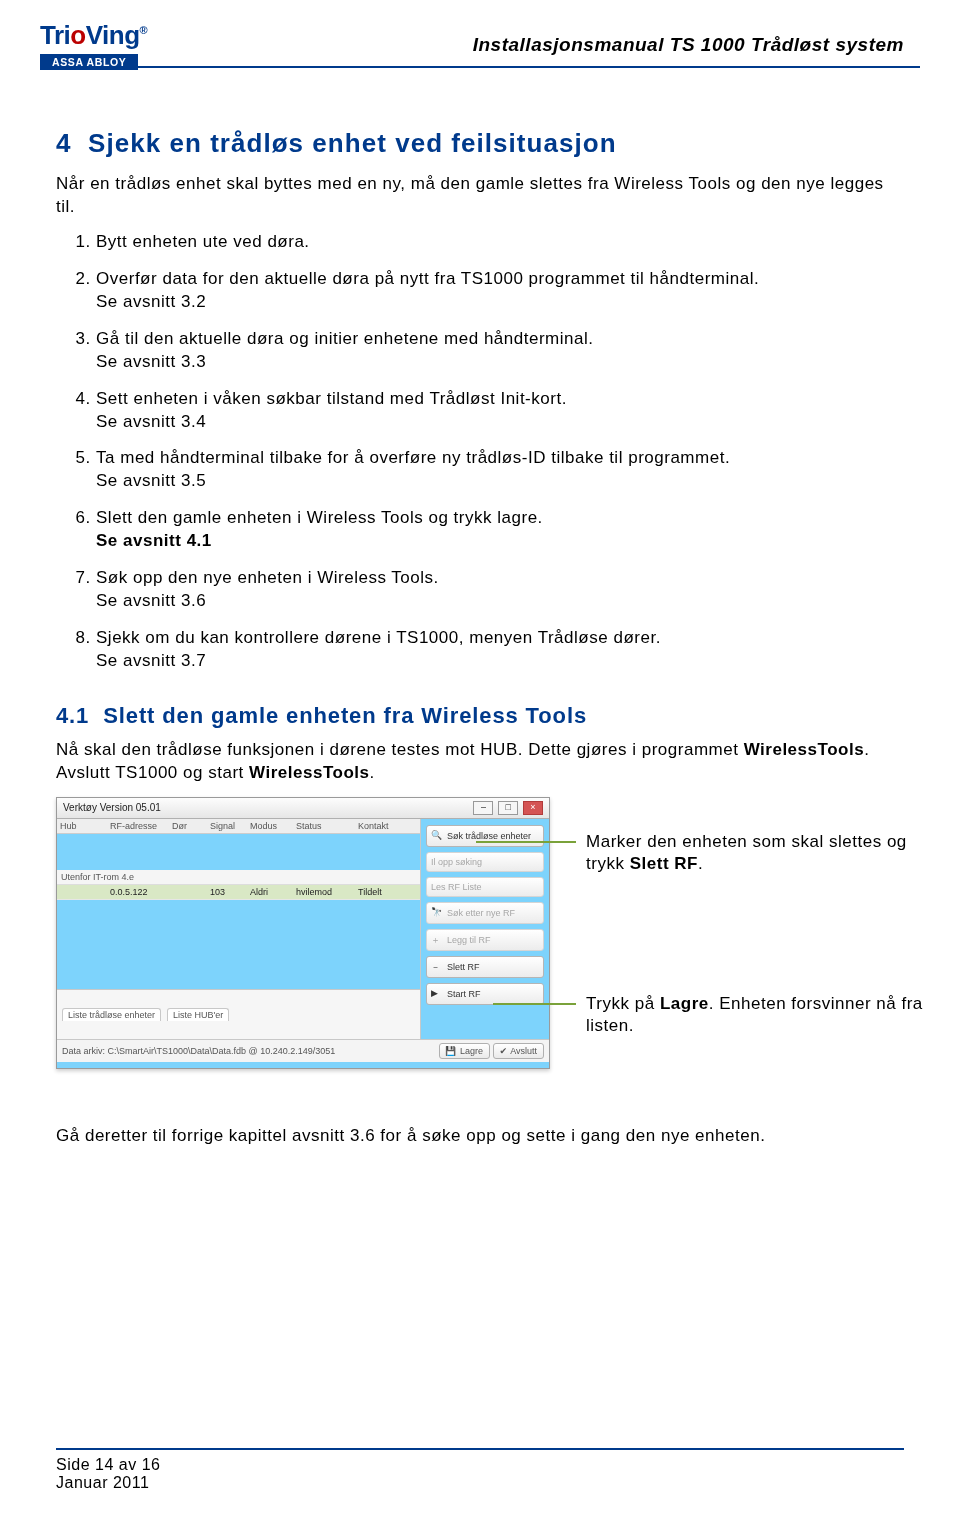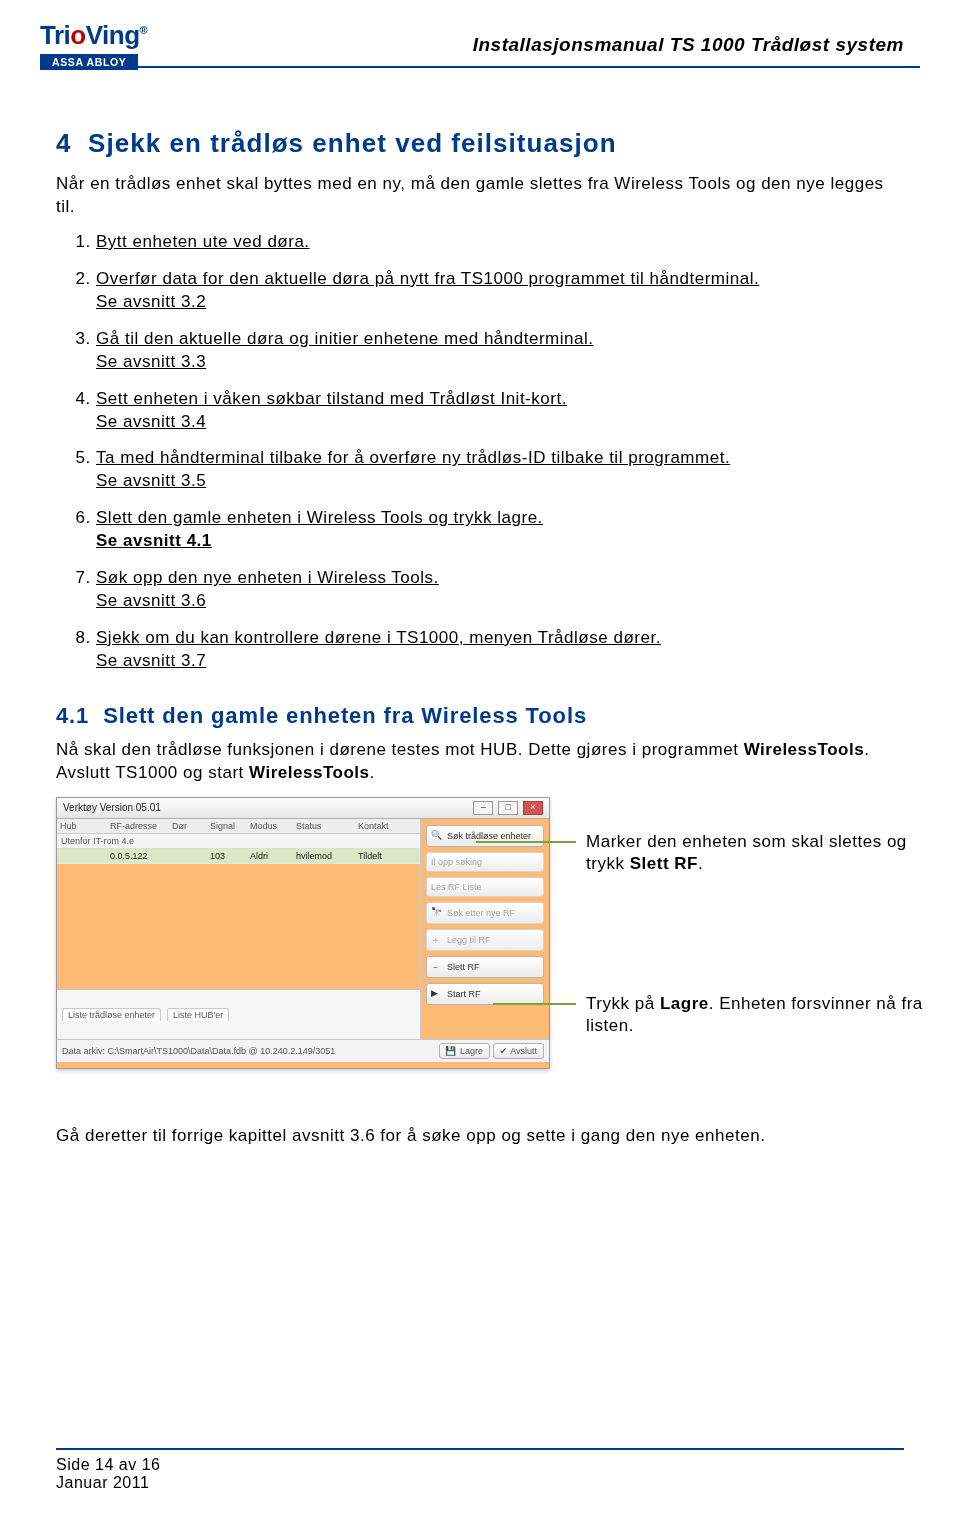--- a/index.html
+++ b/index.html
@@ -87,21 +87,20 @@
     color: #003a8c;
     font-size: 22px;
     font-weight: bold;
     margin: 30px 0 10px 0;
     letter-spacing: 0.04em;
   }
   p { margin: 0 0 12px 0; line-height: 1.35; }
   ol.steps {
     margin: 6px 0 0 0;
     padding-left: 40px;
-    text-decoration: underline;
   }
   ol.steps li {
     margin-bottom: 14px;
     line-height: 1.35;
   }
   ol.steps li .ref { display: block; }
   .bold { font-weight: bold; }
 
   
   .shot-wrap {
@@ -124,21 +123,21 @@
   .callout-1 .line { left: -110px; top: 10px; width: 100px; }
   .callout-2 .line { left: -93px; top: 10px; width: 83px; }
 
   
   .win {
     position: absolute;
     left: 0; top: 0;
     width: 492px;
     height: 270px;
     border: 1px solid #9a9a9a;
-    background: #fdba74;
+    background: #7dd3fc;
     font-size: 10px;
     color: #222;
     box-shadow: 0 2px 4px rgba(0,0,0,.2);
     font-family: "Segoe UI", Tahoma, sans-serif;
     letter-spacing: 0;
   }
   .win-titlebar {
     background: linear-gradient(#fdfdfd,#e6e6e6);
     border-bottom: 1px solid #b0b0b0;
     padding: 3px 6px;
@@ -167,20 +166,21 @@
     padding: 2px 3px;
     gap: 2px;
   }
   .tbl-head { background: #eee; color:#555; border-bottom:1px solid #ccc;}
   .tbl-caption {
     font-size: 9px;
     padding: 2px 4px;
     background: #f5f5f5;
     border-bottom: 1px solid #ddd;
     color:#555;
+    margin-top:36px;
   }
   .tbl-row { background: #d9e8c5; border-bottom:1px solid #e6e6e6;}
   .win-right {
     width: 118px;
     padding: 6px 5px;
     display: flex;
     flex-direction: column;
     gap: 5px;
   }
   .rbtn {

